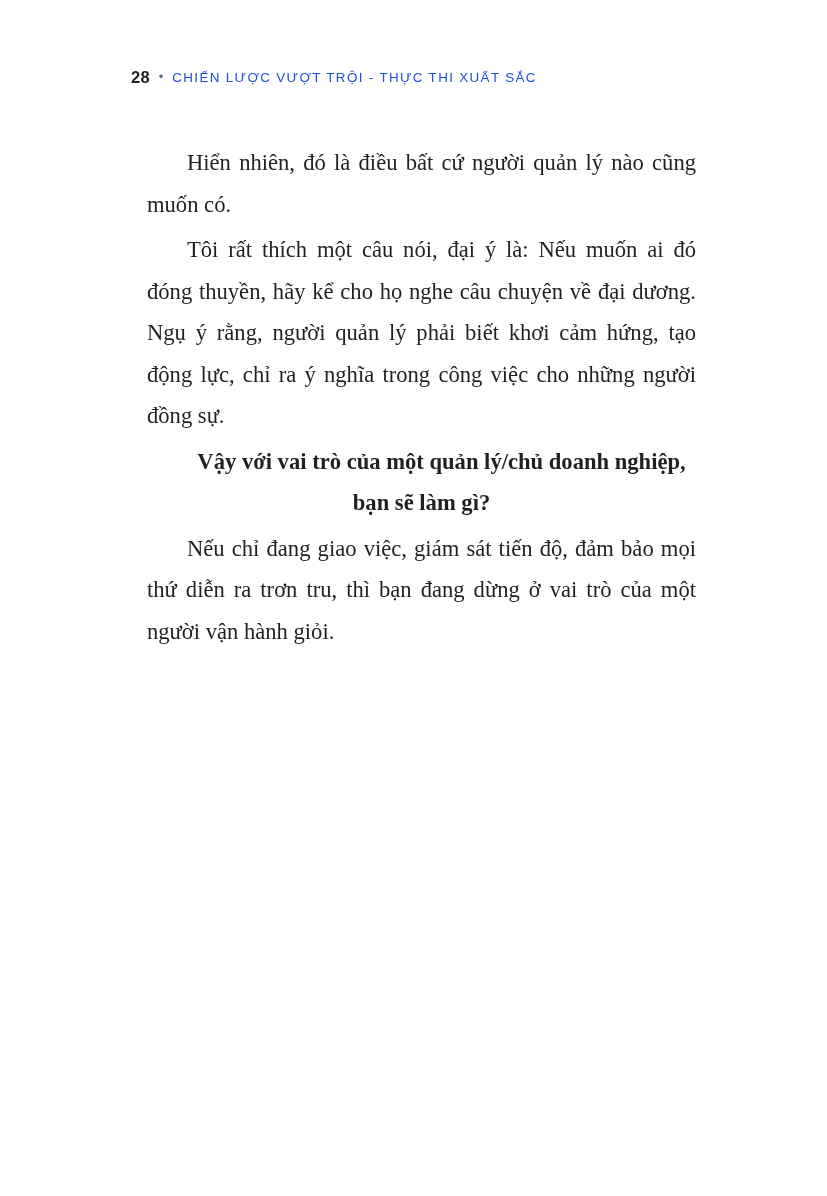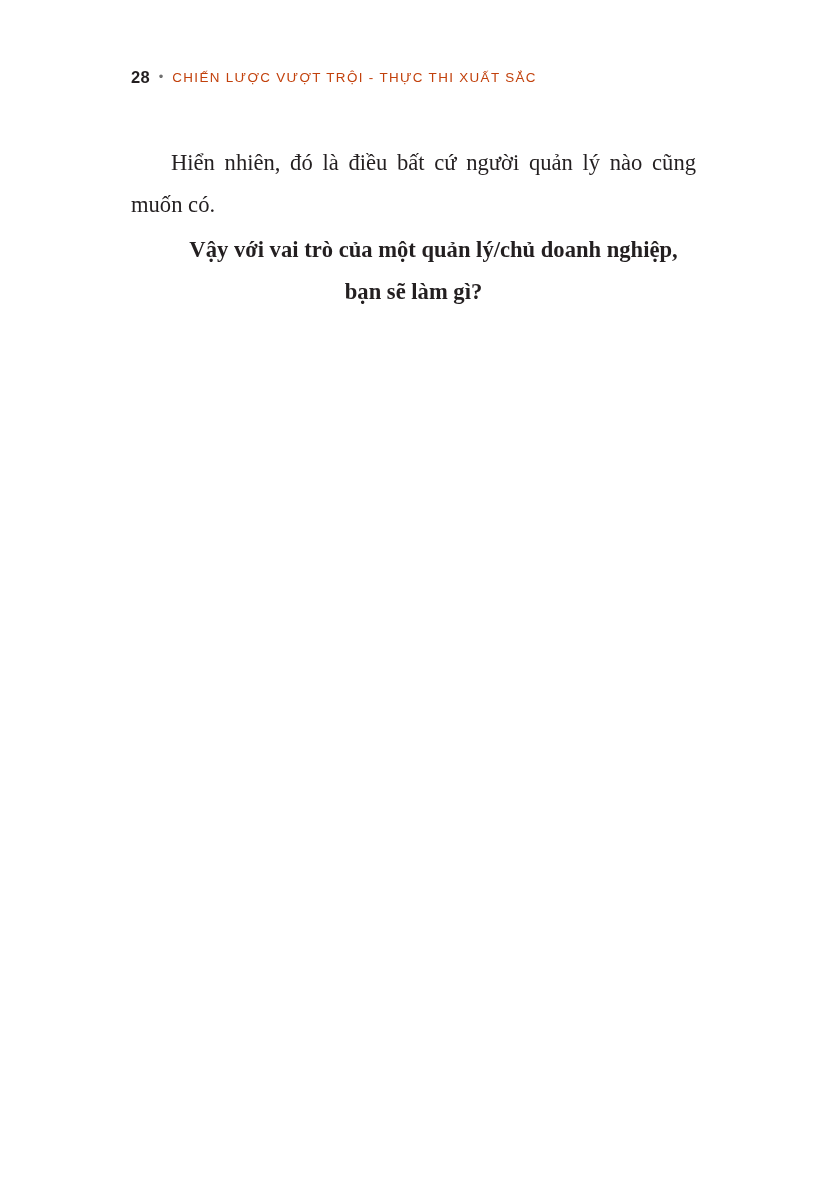--- a/index.html
+++ b/index.html
@@ -43,33 +43,33 @@
   .head-dot {
     font-family: "Liberation Sans", sans-serif;
     font-size: 13px;
     color: #6f6f6f;
     position: relative;
     top: -1px;
   }
   .head-title {
     font-family: "Liberation Sans", sans-serif;
     font-size: 13.4px;
-    color: #c2410c;
+    color: #1d4ed8;
     letter-spacing: 1.35px;
   }
 
   
   .body-col {
     position: absolute;
     top: 142px;
     left: 131px;
     width: 565px;
   }
   p.para {
-    margin: 0 0 4px 0;
+    margin: 0 0 4px 16px;
     font-size: 22.6px;
     line-height: 41.5px;
     text-align: justify;
     text-indent: 40px;
     color: #231f20;
     font-family: "Liberation Serif", serif;
     hyphens: none;
   }
   p.para.bold {
     font-weight: bold;
@@ -86,16 +86,18 @@
 <div class="page">
 
   <div class="running-head">
     <span class="folio">28</span>
     <span class="head-dot">•</span>
     <span class="head-title">CHIẾN LƯỢC VƯỢT TRỘI - THỰC THI XUẤT SẮC</span>
   </div>
 
   <div class="body-col">
     <p class="para justify-all">Hiển nhiên, đó là điều bất cứ người quản lý nào cũng muốn có.</p>
+    <p class="para justify-all">Tôi rất thích một câu nói, đại ý là: Nếu muốn ai đó đóng thuyền, hãy kể cho họ nghe câu chuyện về đại dương. Ngụ ý rằng, người quản lý phải biết khơi cảm hứng, tạo động lực, chỉ ra ý nghĩa trong công việc cho những người đồng sự.</p>
     <p class="para bold">Vậy với vai trò của một quản lý/chủ doanh nghiệp, bạn sẽ làm gì?</p>
+    <p class="para justify-all">Nếu chỉ đang giao việc, giám sát tiến độ, đảm bảo mọi thứ diễn ra trơn tru, thì bạn đang dừng ở vai trò của một người vận hành giỏi.</p>
   </div>
 
 </div>
 
 </body></html>

